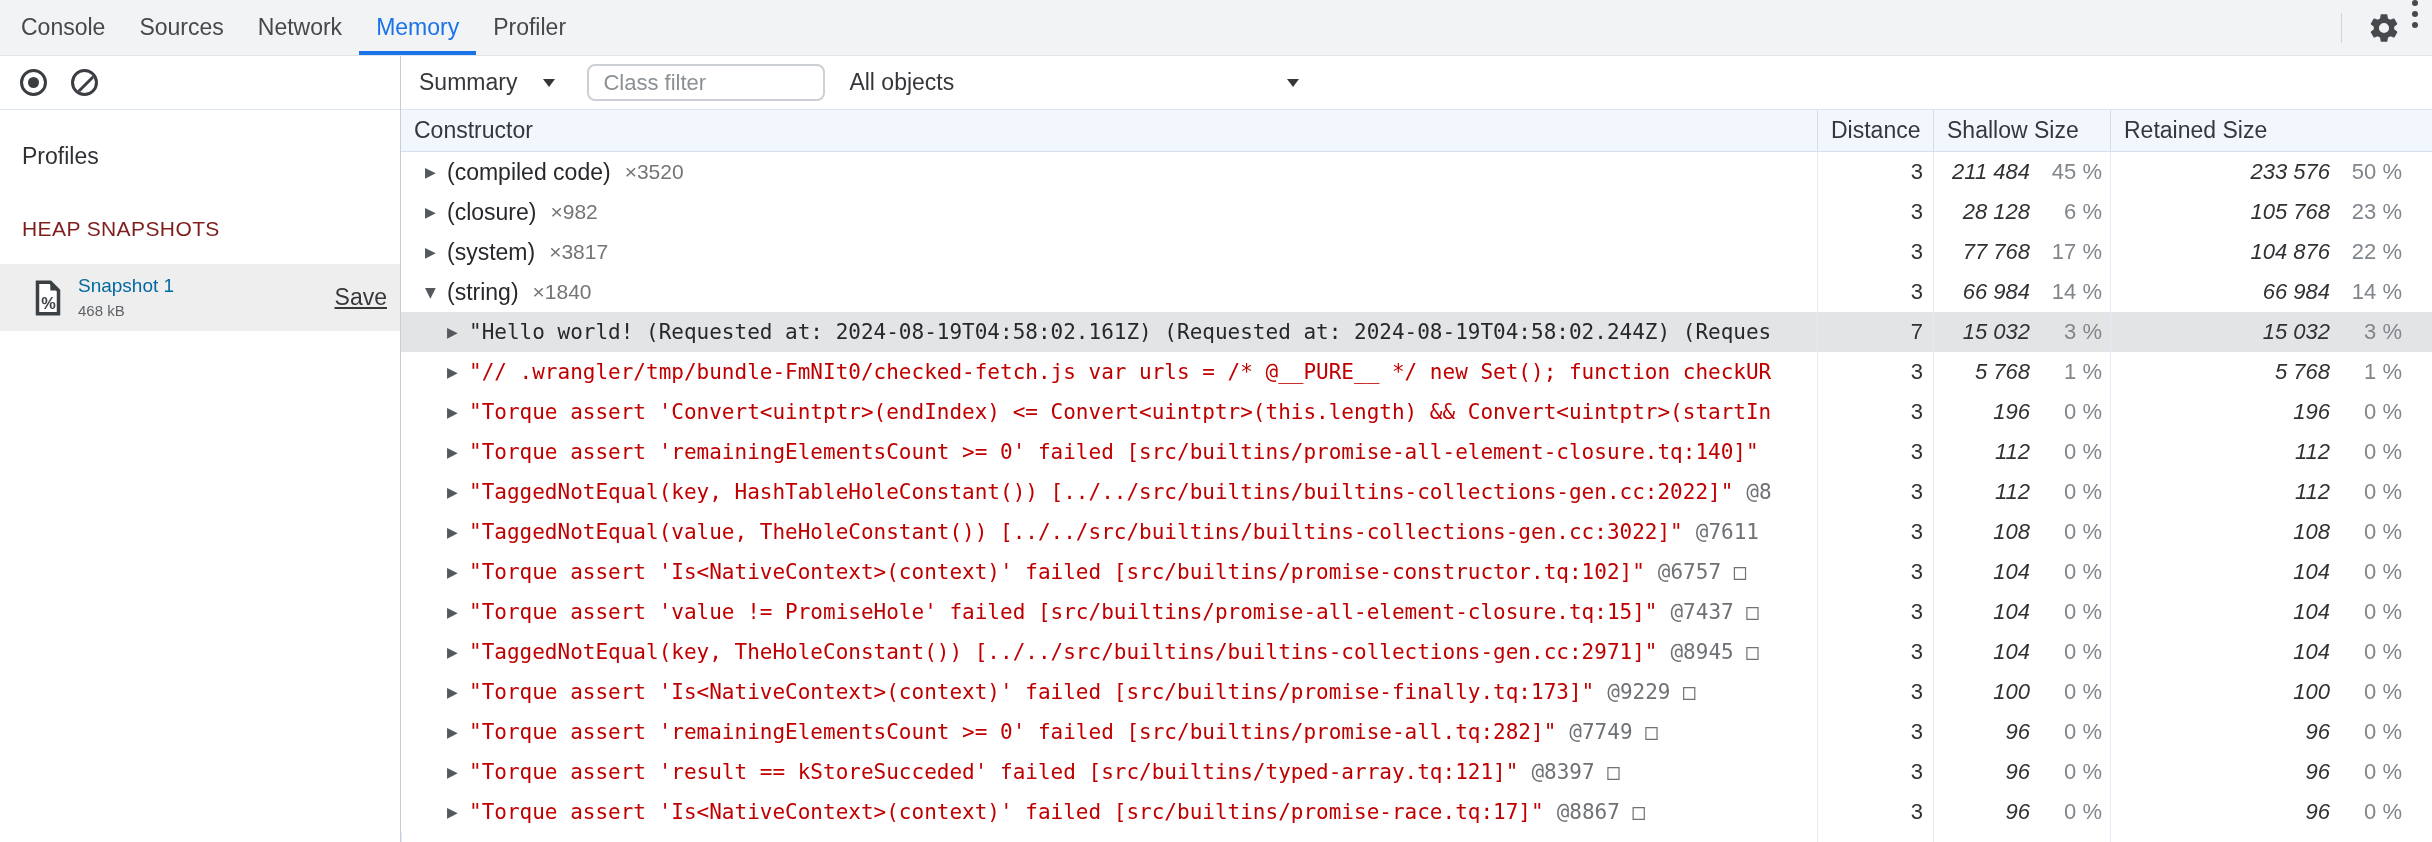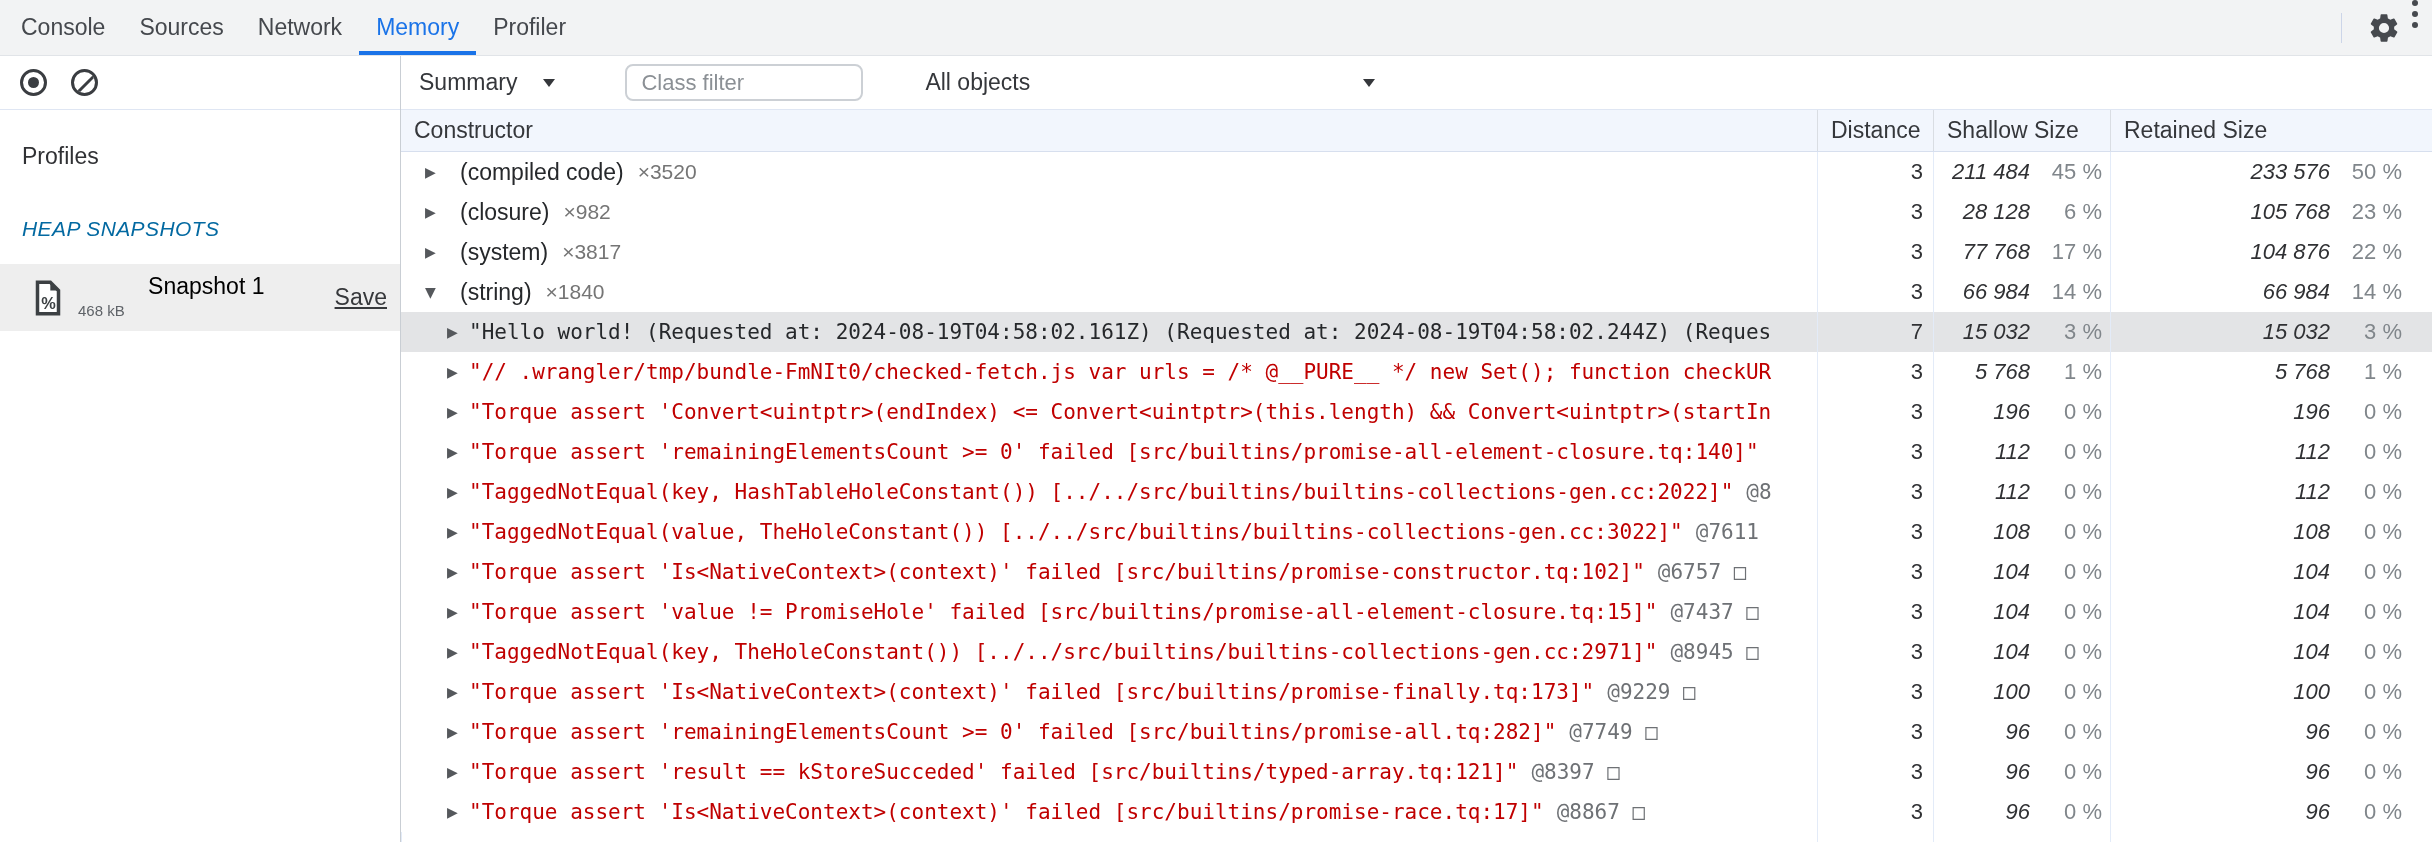--- a/index.html
+++ b/index.html
@@ -27,33 +27,33 @@
   .side-toolbar { height: 54px; border-bottom: 1px solid #dfe6f3; display: flex; align-items: center;
                   gap: 24px; padding-left: 20px; flex: 0 0 auto; }
   .record-icon { width: 27px; height: 27px; border: 3px solid #3a3d41; border-radius: 50%;
                  display: flex; align-items: center; justify-content: center; }
   .record-icon i { width: 11px; height: 11px; border-radius: 50%; background: #3a3d41; }
   .clear-icon { width: 27px; height: 27px; border: 3px solid #3a3d41; border-radius: 50%;
                 position: relative; overflow: hidden; }
   .clear-icon i { position: absolute; left: 50%; top: -4px; width: 3px; height: 34px;
                   background: #3a3d41; transform: translateX(-50%) rotate(45deg); }
   .profiles-title { font-size: 23px; color: #303134; margin: 22px 0 0 22px; }
-  .heap-label { font-size: 21px; color: #0369a1; letter-spacing: 0.4px; margin: 36px 0 0 22px; font-style: italic; }
+  .heap-label { font-size: 21px; color: #7f1d1d; letter-spacing: 0.4px; margin: 36px 0 0 22px; }
   .snapshot-item { margin-top: 12px; height: 67px; background: #eeeeee; display: flex;
                    align-items: center; cursor: default; }
   .snap-icon { margin-left: 34px; flex: 0 0 auto; display: flex; }
   .snap-texts { margin-left: 16px; flex: 1; }
-  .snap-title { font-size: 23px; color: #000000; line-height: 26px; text-align: center; }
+  .snap-title { font-size: 19px; color: #0369a1; line-height: 26px; }
   .snap-size { font-size: 15px; color: #5f6368; line-height: 24px; }
   .save-link { font-size: 23px; color: #36383b; text-decoration: underline; margin-right: 13px; cursor: pointer; }
 
   
   .content { flex: 1; display: flex; flex-direction: column; min-width: 0; }
   .content-toolbar { height: 54px; border-bottom: 1px solid #dfe6f3; display: flex;
-                     align-items: center; padding-left: 18px; flex: 0 0 auto; gap: 38px; }
+                     align-items: center; padding-left: 18px; flex: 0 0 auto; }
   .dd { display: flex; align-items: center; gap: 26px; cursor: default; }
   .dd-label { font-size: 23px; color: #35373b; }
   .dd-arrow { width: 0; height: 0; border-left: 6px solid transparent; border-right: 6px solid transparent;
               border-top: 8px solid #35373b; }
   .class-filter { margin-left: 32px; width: 238px; height: 37px; border: 2px solid #ccd0d5;
                   border-radius: 8px; font-size: 22px; padding: 0 14px;
                   font-family: "Liberation Sans", sans-serif; color: #202124; outline: none; }
   .class-filter::placeholder { color: #8b9095; }
   .objects-dd { margin-left: 24px; width: 450px; display: flex; justify-content: space-between;
                 align-items: center; cursor: default; }
@@ -72,21 +72,21 @@
   .tbody { flex: 1; display: flex; flex-direction: column; min-height: 0; }
   .trow { height: 40px; display: flex; flex: 0 0 auto; }
   .trow.selected { background: #e3e4e6; }
   .cell { display: flex; align-items: center; }
   .cell.col-dist, .cell.col-shal, .cell.col-ret { border-left: 1px solid #e3ebf8; }
   .cell.ctor { overflow: hidden; white-space: pre; }
   .cell.ctor.parent { padding-left: 24px; }
   .cell.ctor.child  { padding-left: 46px; }
   .twisty { font-family: "DejaVu Sans", sans-serif; font-size: 14px; color: #55585c;
             width: 22px; flex: 0 0 auto; cursor: default; }
-  .rname.cat { font-size: 23px; color: #26282b; margin-left: 13px; }
+  .rname.cat { font-size: 23px; color: #26282b; }
   .rname.str { font-family: "DejaVu Sans Mono", monospace; font-size: 21px; color: #c00000; }
   .trow.selected .rname.str { color: #26282b; }
   .rcount { font-size: 21px; color: #757575; margin-left: 14px; }
   .rid { font-family: "DejaVu Sans Mono", monospace; font-size: 21px; color: #6e7175; margin-left: 13px; }
   .cell.col-dist { justify-content: flex-end; padding-right: 10px; font-size: 22px; color: #303134; }
   .sizecell .val { flex: 1; text-align: right; font-size: 22px; color: #303134; font-style: italic; }
   .sizecell .pct { width: 72px; text-align: right; font-size: 22px; color: #80868b; flex: 0 0 auto; }
   .cell.col-shal { padding-right: 8px; }
   .cell.col-ret  { padding-right: 30px; }
   .tfill { flex: 1; display: flex; }

